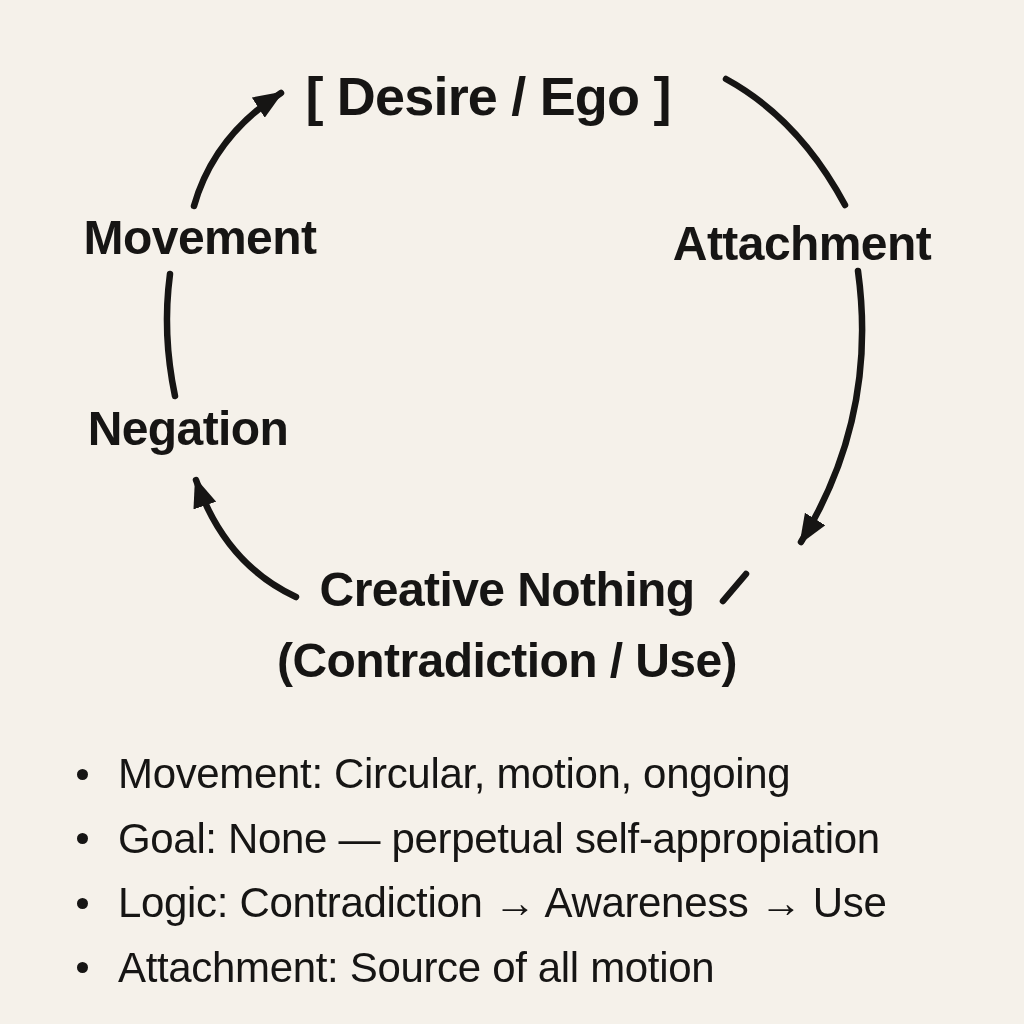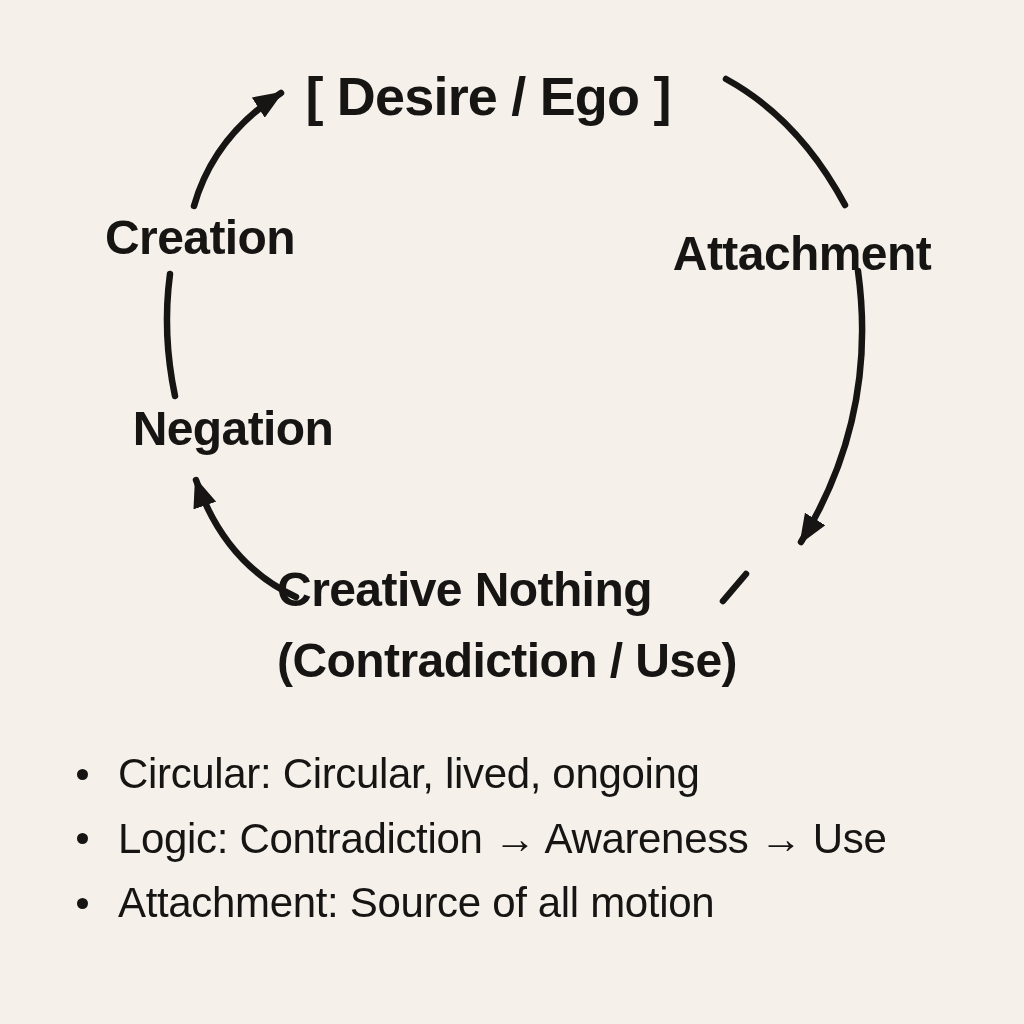--- a/index.html
+++ b/index.html
@@ -32,20 +32,21 @@
     font-size: 48px;
     font-weight: 700;
     letter-spacing: -0.012em;
     color: var(--ink);
   }
   .node-title {
     font-size: 54px;
     letter-spacing: -0.015em;
   }
   .node-bottom {
+    text-align: center;
     line-height: 71px;
   }
 
   .notes {
     position: absolute;
     left: 64px;
     top: 742px;
     list-style: none;
   }
   .note-item {
@@ -87,35 +88,39 @@
 
     <path class="arc" d="M 726 79 Q 799 119 845 205"></path>
 
     <path class="arc" d="M 858 271 Q 878 417 801 542" marker-end="url(#ah)"></path>
 
     <path class="arc" d="M 746 574 L 723 601"></path>
   </svg>
 
   <div class="node-label node-title" style="left:488px; top:52px;margin-top:44px;">[ Desire / Ego ]</div>
 
-  <div class="node-label" style="left:802px; top:253px;">Attachment</div>
+  <div class="node-label" style="left:802px; top:243px;">Attachment</div>
 
-  <div class="node-label" style="left:200px; top:237px;">Creation</div>
+  <div class="node-label" style="left:200px; top:237px;">Movement</div>
 
-  <div class="node-label" style="left:188px; top:428px;margin-left:45px;">Negation</div>
+  <div class="node-label" style="left:188px; top:428px;">Negation</div>
 
   <div class="node-label node-bottom" style="left:507px; top:625px;">
     <div>Creative Nothing</div>
     <div>(Contradiction / Use)</div>
   </div>
 
   <ul class="notes">
     <li class="note-item">
       <span class="bullet-dot"></span>
-      <span>Circular: Circular, lived, ongoing</span>
+      <span>Movement: Circular, motion, ongoing</span>
+    </li>
+    <li class="note-item">
+      <span class="bullet-dot"></span>
+      <span>Goal: None — perpetual self-appropiation</span>
     </li>
     <li class="note-item">
       <span class="bullet-dot"></span>
       <span>Logic: Contradiction → Awareness → Use</span>
     </li>
     <li class="note-item">
       <span class="bullet-dot"></span>
       <span>Attachment: Source of all motion</span>
     </li>
   </ul>

